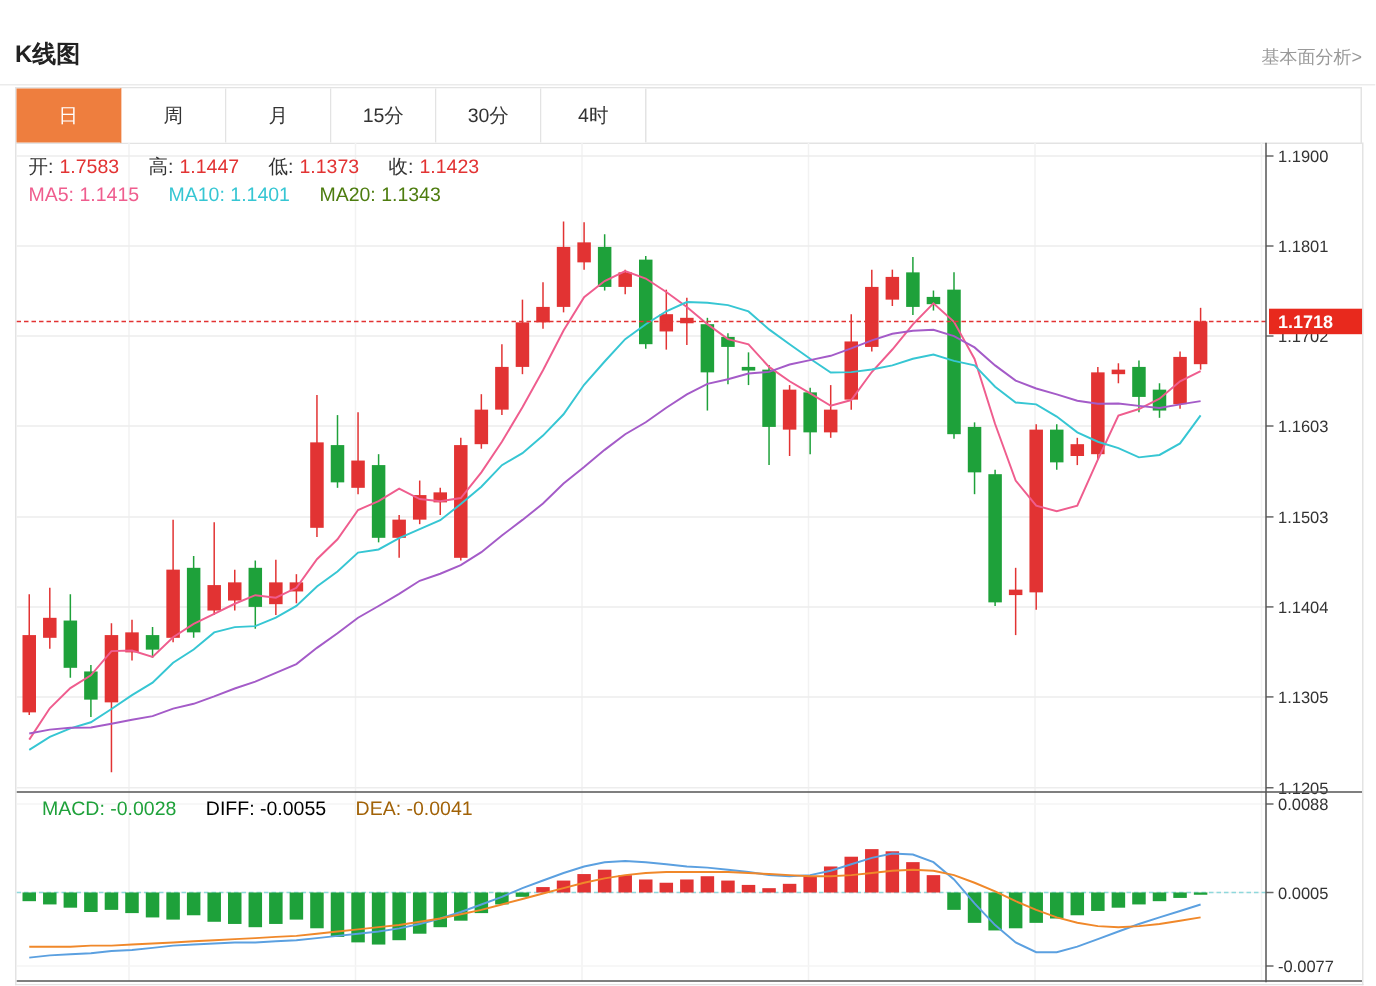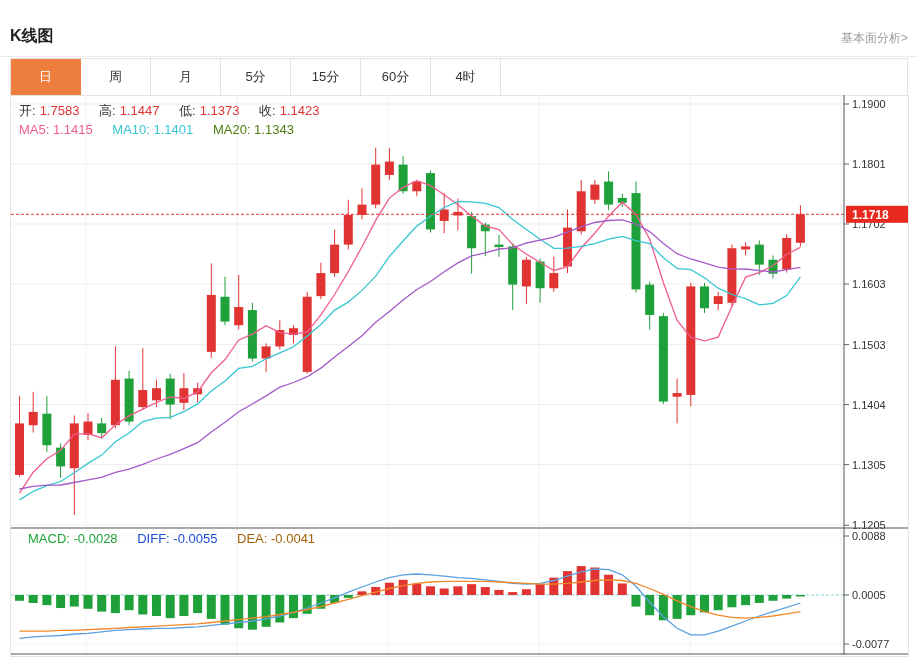--- a/index.html
+++ b/index.html
@@ -28,39 +28,38 @@
   .legend .grp { margin-right:16px; }
   .lg-ohlc { left:8px; top:7px; }
   .lg-ma   { left:8px; top:27px; }
   .lg-macd { left:17px; top:436px; }
   .lbl { color:#333; }
   .val-red { color:#e23333; }
   .c-ma5  { color:#ef5d8e; }
   .c-ma10 { color:#36c6d3;margin-top:38px; }
   .c-ma20 { color:#4d7c0f; }
   .c-macd { color:#1ea13a; }
-  .c-diff { color:#1d4ed8; }
+  .c-diff { color:#000000; }
   .c-dea  { color:#a16207; }
 </style>
 </head>
 <body>
 
 <div class="page">
   <div class="header">
     <div class="page-title">K线图</div>
     <a class="fund-link">基本面分析&gt;</a>
   </div>
 
   <div class="tabs" id="tabs">
       <div class="tab selected">日</div>
       <div class="tab">周</div>
       <div class="tab">月</div>
-      <div class="tab">5分</div>
       <div class="tab">15分</div>
-      <div class="tab">60分</div>
+      <div class="tab">30分</div>
       <div class="tab">4时</div>
     </div>
 
   <div class="chart-box">
     <svg id="chart" width="897" height="560" viewBox="0 0 897 560">
         <g>
           <line x1="75" y1="0" x2="75" y2="559" stroke="#f2f2f2"></line>
           <line x1="226" y1="0" x2="226" y2="559" stroke="#f2f2f2"></line>
           <line x1="377" y1="0" x2="377" y2="559" stroke="#f2f2f2"></line>
           <line x1="528" y1="0" x2="528" y2="559" stroke="#f2f2f2"></line>

